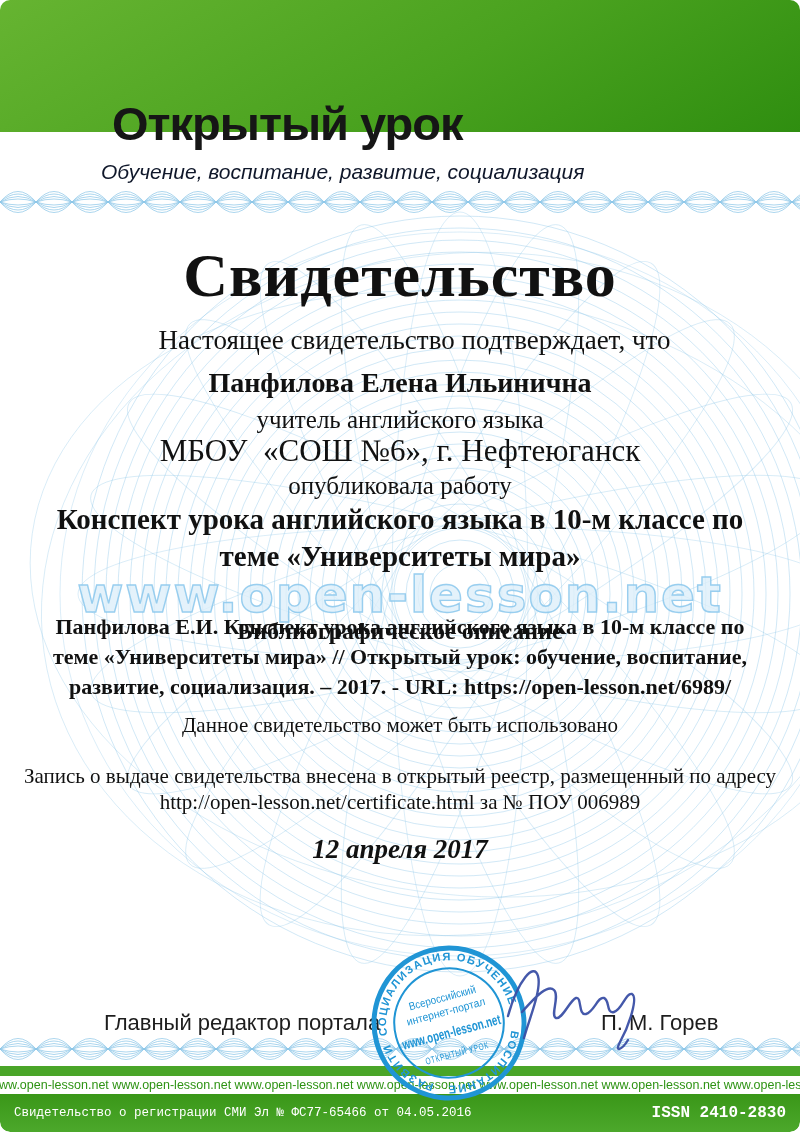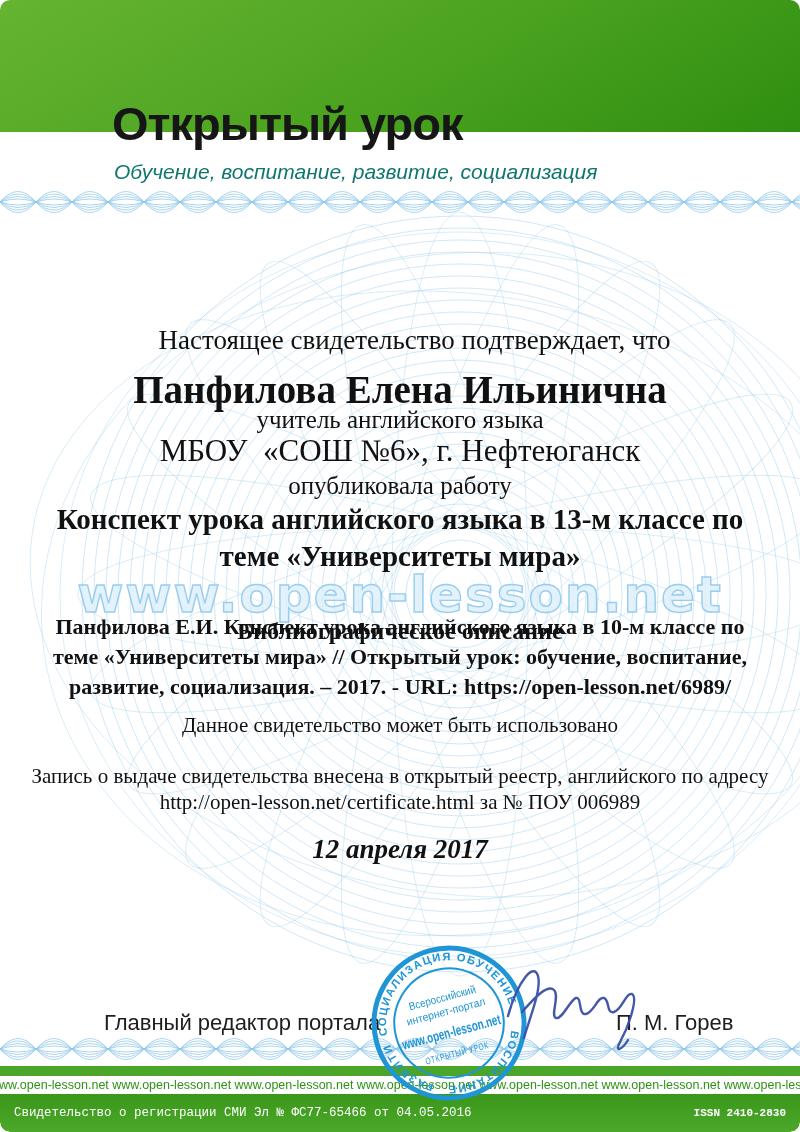--- a/index.html
+++ b/index.html
@@ -21,57 +21,57 @@
   .header{position:absolute;left:0;top:0;width:800px;height:132px;z-index:4;
     background:linear-gradient(150deg,#66b431 0%,#4aa21f 55%,#2f8e10 100%);}
   .portal-title{position:absolute;left:78px;top:26px;color:#fff;
     font-family:"Liberation Sans", sans-serif;font-weight:bold;font-size:24px;}
   .portal-url{position:absolute;left:78px;top:60px;color:#fff;
     font-family:"Liberation Sans", sans-serif;font-size:20px;}
   .logo-tab{position:absolute;left:56px;top:92px;width:442px;height:40px;
     background:#fff;border-radius:24px 24px 0 0;}
   .logo-title{position:absolute;left:112px;top:96px;z-index:5;color:#161616;
     font-family:"Liberation Sans", sans-serif;font-weight:600;font-size:47px;letter-spacing:-1px;}
-  .logo-subtitle{position:absolute;left:114px;top:160px;z-index:5;color:#0f766e;
+  .logo-subtitle{position:absolute;left:101px;top:160px;z-index:5;color:#0f172a;
     font-family:"Liberation Sans", sans-serif;font-style:italic;font-size:21px;}
   
   .tline{position:absolute;left:0;right:0;text-align:center;z-index:3;}
   .cert-title{top:240px;font-weight:bold;font-size:62px;letter-spacing:1px;}
   .intro{top:325px;font-size:27px;padding-left:29px;}
-  .name{top:367px;font-size:39px;font-weight:bold;}
+  .name{top:367px;font-size:28px;font-weight:bold;}
   .role{top:406px;font-size:25px;}
   .school{top:433px;font-size:31px;white-space:pre;}
   .action{top:472px;font-size:25px;}
   .work-title{top:501px;left:40px;right:40px;font-size:29px;font-weight:bold;line-height:37px;}
   .biblio-label{top:618px;font-size:24px;font-weight:bold;}
   .biblio-text{top:612px;left:38px;right:38px;font-size:22px;font-weight:bold;line-height:30px;}
   .note1{top:713px;font-size:21px;text-align:center;}
   .note2{top:739px;font-size:21px;}
   .note3{top:764px;font-size:21px;}
   .note4{top:790px;font-size:21px;}
   .date{top:834px;font-size:27px;font-style:italic;font-weight:bold;}
   
   .editor-label{position:absolute;left:104px;top:1010px;z-index:3;color:#1d1d1d;
     font-family:"Liberation Sans", sans-serif;font-size:22px;}
   .editor-name{position:absolute;left:601px;top:1010px;z-index:6;color:#1d1d1d;
-    font-family:"Liberation Sans", sans-serif;font-size:22px;margin-left:15px;}
+    font-family:"Liberation Sans", sans-serif;font-size:22px;}
   #stamp{position:absolute;left:368px;top:942px;width:162px;height:162px;z-index:6;
     transform:rotate(-15deg);}
   #autograph{position:absolute;left:498px;top:950px;width:150px;height:108px;z-index:6;}
   
   .footer-strip{position:absolute;left:0;top:1066px;width:800px;height:10px;background:#4aa528;z-index:4;}
   .url-band{position:absolute;left:0;top:1076px;width:800px;height:18px;background:#fff;z-index:4;
     overflow:hidden;white-space:nowrap;color:#2e9314;font-family:"Liberation Sans", sans-serif;
     font-size:12.5px;line-height:18px;}
   .url-band span{margin-left:-10px;display:inline-block;}
   .footer{position:absolute;left:0;top:1094px;width:800px;height:38px;z-index:4;
     background:linear-gradient(#3a9718,#4ca82b);color:#fff;
     font-family:Liberation Mono, monospace;border-radius:0 0 10px 10px;}
   .footer-reg{position:absolute;left:14px;top:0;line-height:38px;font-size:12.5px;}
-  .footer-issn{position:absolute;right:14px;top:0;line-height:38px;font-size:11px;font-weight:bold;}
+  .footer-issn{position:absolute;right:14px;top:0;line-height:38px;font-size:16px;font-weight:bold;}
 </style>
 </head>
 <body>
 
 <div class="page">
 
   <svg id="deco" xmlns="http://www.w3.org/2000/svg">
       <circle cx="460" cy="594" r="30" fill="none" stroke="#8cc6e8" stroke-width="0.9" opacity="0.45"></circle>
       <circle cx="460" cy="594" r="42" fill="none" stroke="#8cc6e8" stroke-width="0.9" opacity="0.45"></circle>
       <circle cx="460" cy="594" r="54" fill="none" stroke="#8cc6e8" stroke-width="0.9" opacity="0.45"></circle>
@@ -137,30 +137,31 @@
 
   <div class="watermark">www.open-lesson.net</div>
 
   <div class="header"></div>
   <div class="portal-title">Всероссийский интернет-портал</div>
   <div class="portal-url">www.open-lesson.net</div>
   <div class="logo-tab"></div>
   <div class="logo-title">Открытый урок</div>
   <div class="logo-subtitle">Обучение, воспитание, развитие, социализация</div>
 
+  <div class="tline cert-title">Свидетельство</div>
   <div class="tline intro">Настоящее свидетельство подтверждает, что</div>
   <div class="tline name">Панфилова Елена Ильинична</div>
   <div class="tline role">учитель английского языка</div>
   <div class="tline school">МБОУ  «СОШ №6», г. Нефтеюганск</div>
   <div class="tline action">опубликовала работу</div>
-  <div class="tline work-title">Конспект урока английского языка в 13-м классе по теме «Университеты мира»</div>
+  <div class="tline work-title">Конспект урока английского языка в 10-м классе по теме «Университеты мира»</div>
   <div class="tline biblio-label">Библиографическое описание</div>
   <div class="tline biblio-text">Панфилова Е.И. Конспект урока английского языка в 10-м классе по теме «Университеты мира» // Открытый урок: обучение, воспитание, развитие, социализация. – 2017. - URL: https://open-lesson.net/6989/</div>
   <div class="tline note1">Данное свидетельство может быть использовано</div>
-  <div class="tline note3">Запись о выдаче свидетельства внесена в открытый реестр, английского по адресу</div>
+  <div class="tline note3">Запись о выдаче свидетельства внесена в открытый реестр, размещенный по адресу</div>
   <div class="tline note4">http://open-lesson.net/certificate.html за № ПОУ 006989</div>
   <div class="tline date">12 апреля 2017</div>
 
   <div class="editor-label">Главный редактор портала</div>
   <div class="editor-name">П. М. Горев</div>
 
   <svg id="stamp" viewBox="0 0 160 160" xmlns="http://www.w3.org/2000/svg">
     <defs>
       <path id="ringPath" d="M 80,80 m -62,0 a 62,62 0 1 1 124,0 a 62,62 0 1 1 -124,0"></path>
     </defs>

